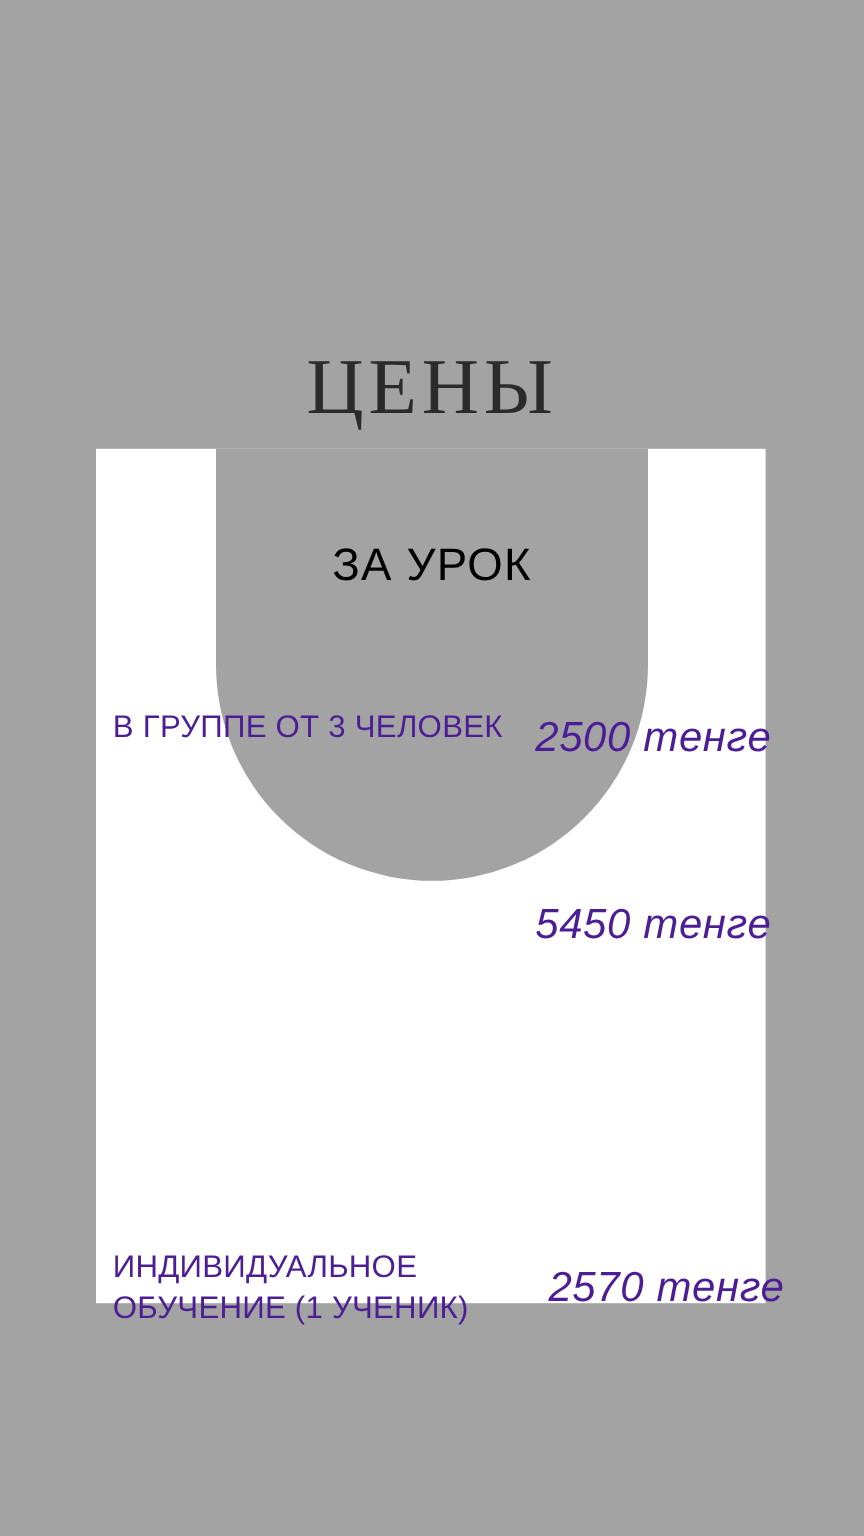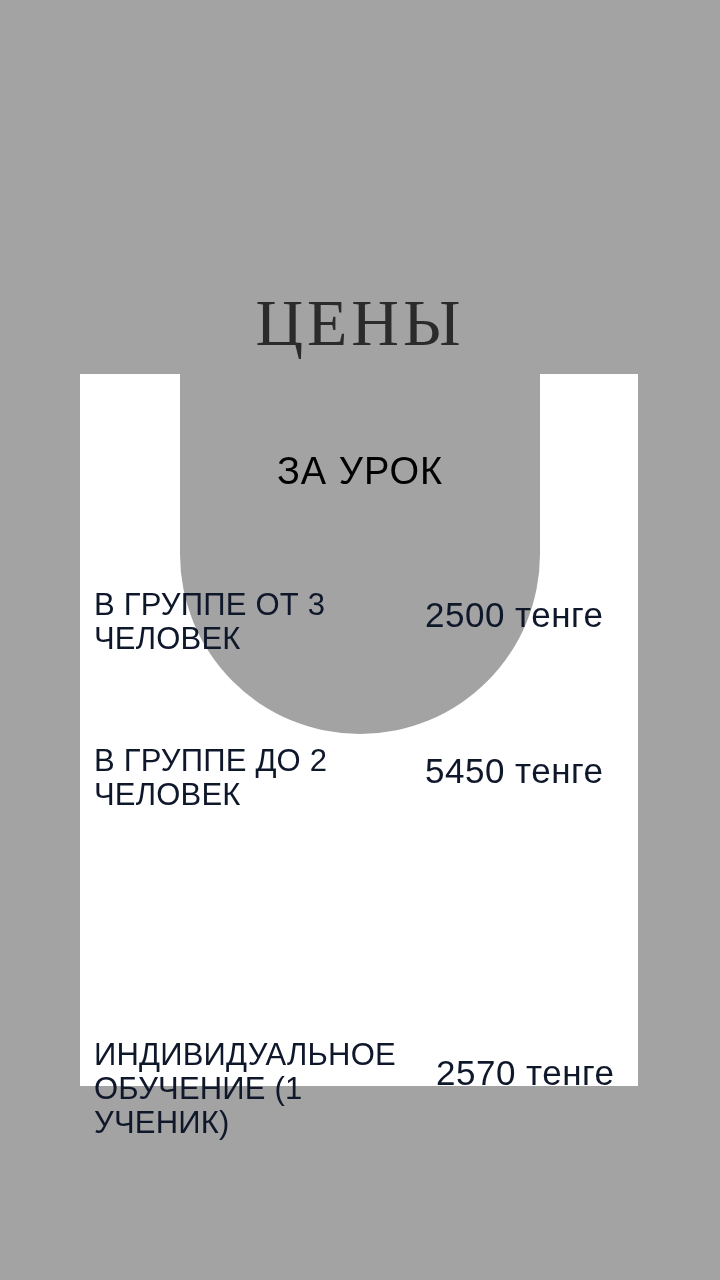--- a/index.html
+++ b/index.html
@@ -89,35 +89,37 @@
   }
   .price-row.r1 { margin-top: 0; }
   .price-row.r2 { margin-top: 16px; }
   .price-row.r3 { margin-top: 162px; }
 
   .row-label {
     position: absolute;
     left: 14px;
     top: 8px;
     width: 330px;
-    font-size: 31px;
+    font-size: 26px;
     line-height: 34px;
     letter-spacing: 0.2px;
-    color: #0f172a;
+    color: #4c1d95;
     font-weight: 400;
   }
 
   .row-price {
     position: absolute;
     top: 14px;
+    font-style: italic;
     font-size: 35px;
     line-height: 42px;
-    color: #0f172a;
+    color: #4c1d95;
     letter-spacing: 0.5px;
     white-space: nowrap;
+    margin-left: 21px;
   }
   .price-row.r1 .row-price { left: 345px; }
   .price-row.r2 .row-price { left: 345px; }
   .price-row.r3 .row-price { left: 356px; }
   .price-row.r3 .row-label { top: 0; width: 340px; }
 </style>
 </head>
 <body>
 
 <div class="poster">
@@ -129,21 +131,20 @@
   <div class="subtitle">ЗА УРОК</div>
 
   <div class="rows">
 
     <div class="price-row r1">
       <div class="row-label"> В ГРУППЕ ОТ 3 ЧЕЛОВЕК</div>
       <div class="row-price">2500 тенге</div>
     </div>
 
     <div class="price-row r2">
-      <div class="row-label"> В ГРУППЕ ДО 2 ЧЕЛОВЕК</div>
       <div class="row-price">5450 тенге</div>
     </div>
 
     <div class="price-row r3">
       <div class="row-label">ИНДИВИДУАЛЬНОЕ ОБУЧЕНИЕ (1 УЧЕНИК)</div>
       <div class="row-price">2570 тенге</div>
     </div>
 
   </div>
 </div>

